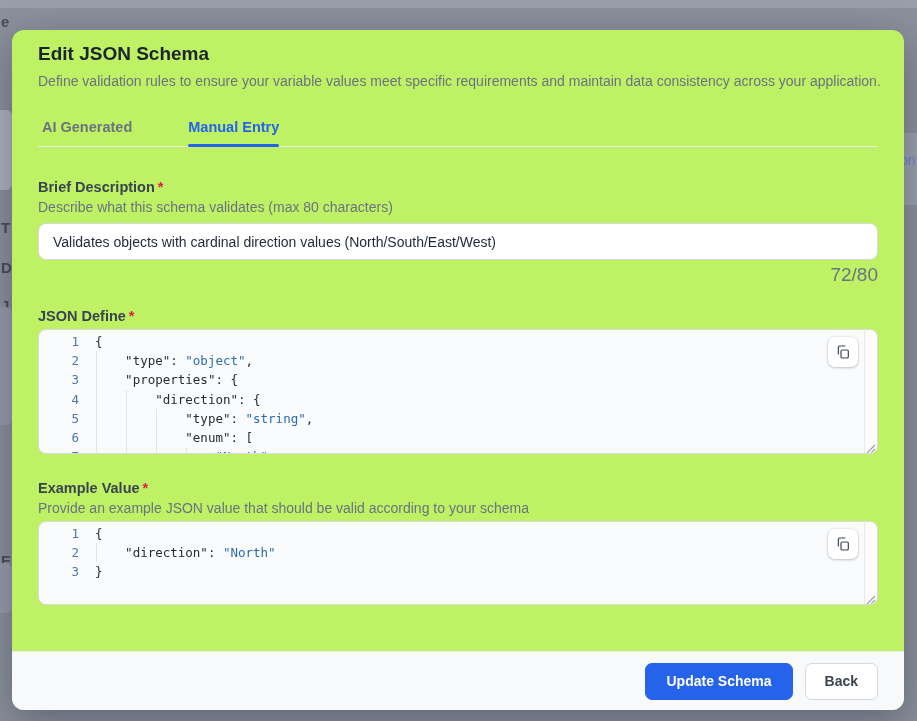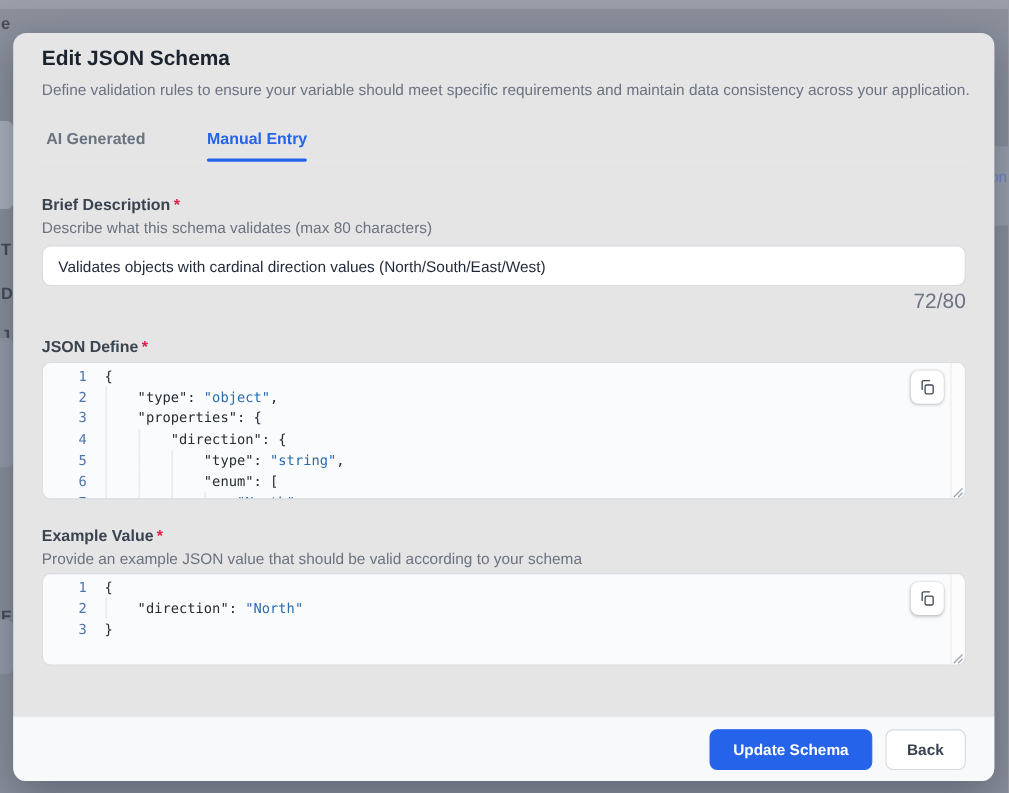--- a/index.html
+++ b/index.html
@@ -23,21 +23,21 @@
   .bd-topband{position:absolute;left:0;top:0;width:917px;height:8px;background:#999ea8;}
   .bd-letter{position:absolute;left:1px;color:#474d58;font-weight:700;font-size:15px;line-height:15px;}
   .bd-card{position:absolute;left:0;width:12px;background:#adb2bd;border-radius:0 6px 6px 0;}
   .bd-card.subtle{background:#969caa;}
   .bd-right-band{position:absolute;left:904px;top:133px;width:13px;height:72px;background:#9aa0ad;}
   .bd-link{position:absolute;left:900px;top:152px;color:#6b84c8;font-size:14px;}
 
   
   .modal{
     position:absolute;left:12px;top:30px;width:892px;height:680px;
-    background:#e5e5e5;border-radius:12px;overflow:hidden;
+    background:#bef264;border-radius:12px;overflow:hidden;
     box-shadow:0 12px 40px rgba(15,23,42,.35);
     display:flex;flex-direction:column;
   }
   .modal-body{flex:1;padding:10px 26px 0;overflow:hidden;}
 
   .title{margin:0;font-size:19px;line-height:28px;font-weight:700;color:#1c2430;}
   .subtitle{margin-top:3px;font-size:14px;line-height:20px;color:#6b7280;white-space:nowrap;}
 
   .tabs{margin-top:27px;display:flex;gap:56px;border-bottom:1px solid #e7e9ee;padding-left:4px;}
   .tab{position:relative;padding:0 0 10px;font-size:14.5px;font-weight:600;color:#6b7280;line-height:18px;cursor:pointer;}
@@ -104,21 +104,21 @@
   <span class="bd-letter" style="top:553px">E</span>
   <div class="bd-card subtle" style="top:563px;height:50px"></div>
   <div class="bd-right-band"></div>
   <span class="bd-link">on</span>
 </div>
 
 <div class="modal">
   <div class="modal-body">
 
     <h1 class="title">Edit JSON Schema</h1>
-    <div class="subtitle">Define validation rules to ensure your variable should meet specific requirements and maintain data consistency across your application.</div>
+    <div class="subtitle">Define validation rules to ensure your variable values meet specific requirements and maintain data consistency across your application.</div>
 
     <div class="tabs">
       <div class="tab">AI Generated</div>
       <div class="tab active">Manual Entry</div>
     </div>
 
     <div class="field-label">
       <span>Brief Description</span><span class="req">*</span>
     </div>
     <div class="field-help">Describe what this schema validates (max 80 characters)</div>

